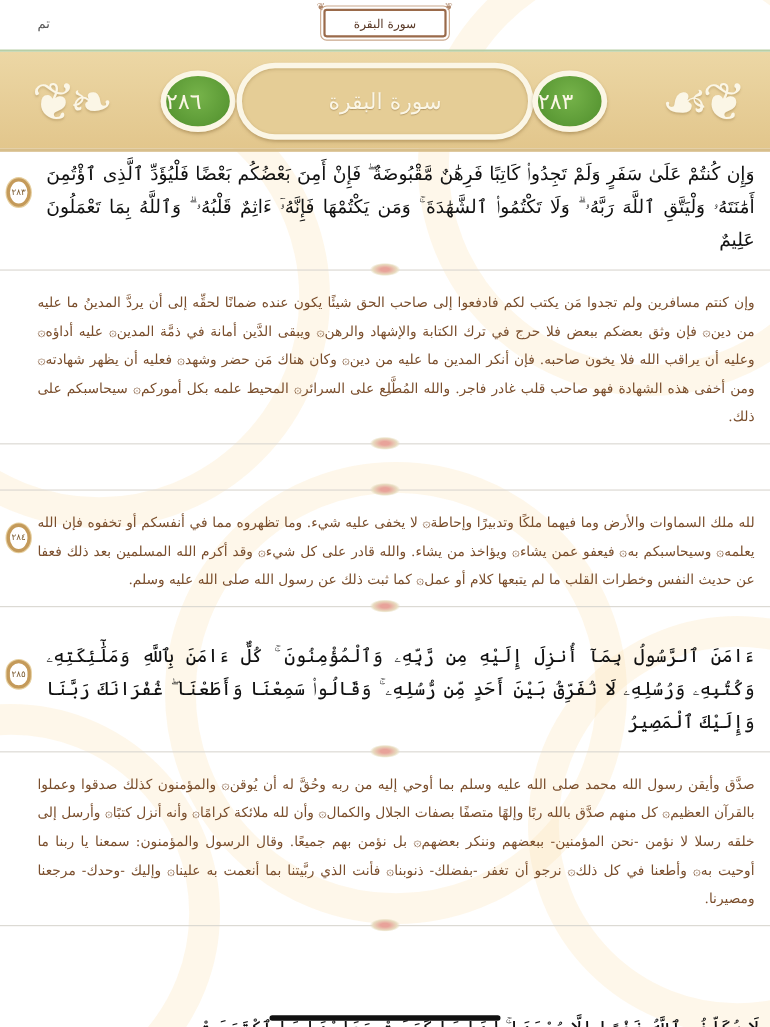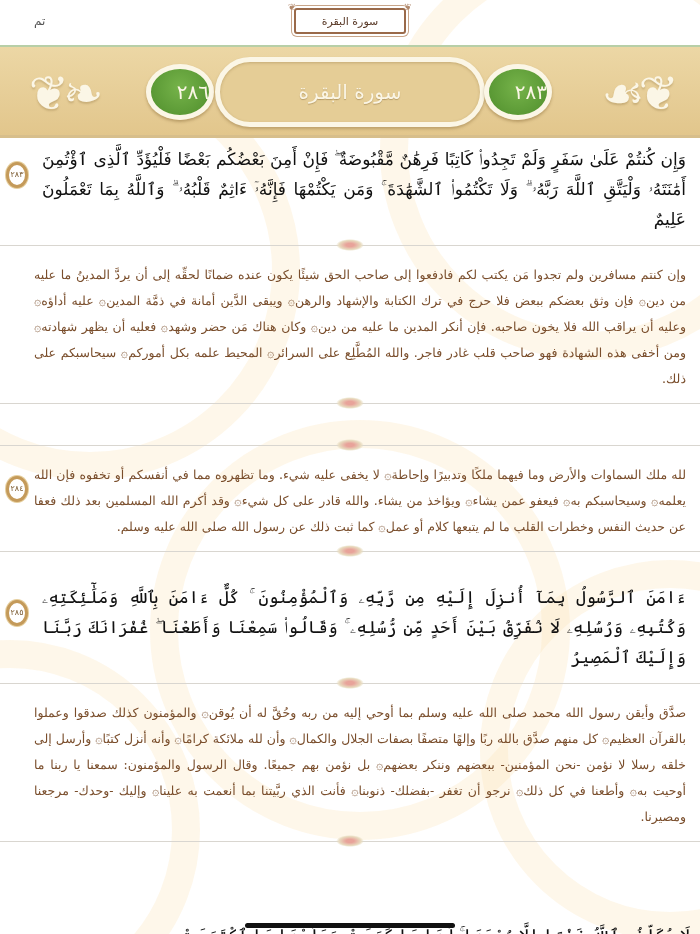--- a/index.html
+++ b/index.html
@@ -67,21 +67,21 @@
   .title-plaque span {
     font-size: 20px; color: #fbf6e6; font-family: "DejaVu Sans", sans-serif;
     text-shadow: 0 1px 1px rgba(120,90,40,.4);
   }
   .ayah-circle {
     position: absolute; top: 17px; width: 68px; height: 56px;
     border-radius: 50%;
     background: radial-gradient(circle at 50% 40%, #76b34a, #4f8e2c);
     border: 5px solid #fbf6e6;
     box-shadow: 0 2px 3px rgba(120,90,40,.4);
-    display: flex; align-items: center; justify-content: flex-end;
+    display: flex; align-items: center; justify-content: flex-start;
     color: #fbf6e6; font-size: 20px; cursor: pointer;
   }
   .ayah-circle.left { left: 146px; }
   .ayah-circle.right { left: 484px; }
 
   
   .verse {
     position: relative;
     padding: 6px 14px 0 42px;
     direction: rtl; text-align: justify;
@@ -191,21 +191,21 @@
     </div>
     <div class="divider">
         <div class="divider-gem"></div>
       </div>
   </div>
 
   <div style="height:14px;"></div>
 
   <div class="section">
     <div class="verse">
-      <div class="verse-marker" style="top:24px;">
+      <div class="verse-marker" style="top:24px;border-radius:11px;">
         <span>٢٨٥</span>
       </div>
       <p>ءَامَنَ ٱلرَّسُولُ بِمَآ أُنزِلَ إِلَيْهِ مِن رَّبِّهِۦ وَٱلْمُؤْمِنُونَ ۚ كُلٌّ ءَامَنَ بِٱللَّهِ وَمَلَٰٓئِكَتِهِۦ وَكُتُبِهِۦ وَرُسُلِهِۦ لَا نُفَرِّقُ بَيْنَ أَحَدٍ مِّن رُّسُلِهِۦ ۚ وَقَالُوا۟ سَمِعْنَا وَأَطَعْنَا ۖ غُفْرَانَكَ رَبَّنَا وَإِلَيْكَ ٱلْمَصِيرُ</p>
     </div>
     <div class="divider">
         <div class="divider-gem"></div>
       </div>
     <div class="tafsir">
       <p>صدَّق وأيقن رسول الله محمد صلى الله عليه وسلم بما أوحي إليه من ربه وحُقَّ له أن يُوقن۞ والمؤمنون كذلك صدقوا وعملوا بالقرآن العظيم۞ كل منهم صدَّق بالله ربًا وإلهًا متصفًا بصفات الجلال والكمال۞ وأن لله ملائكة كرامًا۞ وأنه أنزل كتبًا۞ وأرسل إلى خلقه رسلا لا نؤمن -نحن المؤمنين- ببعضهم وننكر بعضهم۞ بل نؤمن بهم جميعًا. وقال الرسول والمؤمنون: سمعنا يا ربنا ما أوحيت به۞ وأطعنا في كل ذلك۞ نرجو أن تغفر -بفضلك- ذنوبنا۞ فأنت الذي ربَّيتنا بما أنعمت به علينا۞ وإليك -وحدك- مرجعنا ومصيرنا.</p>
     </div>

